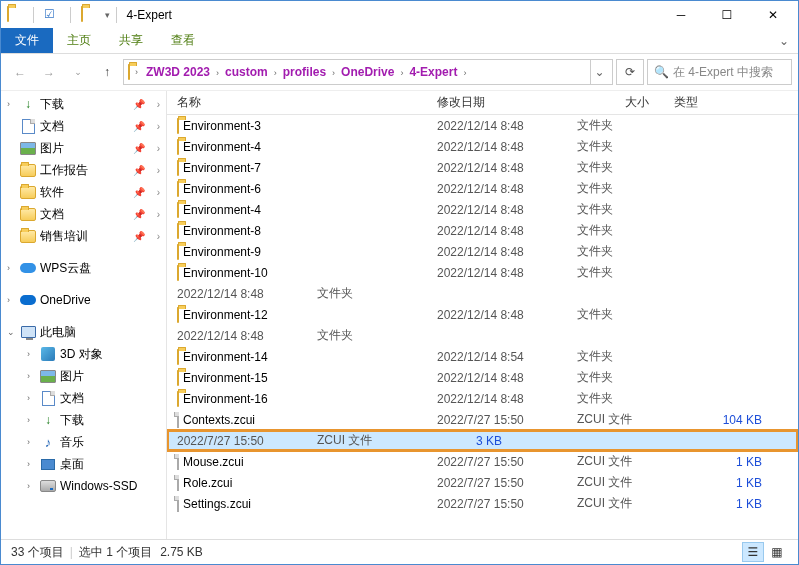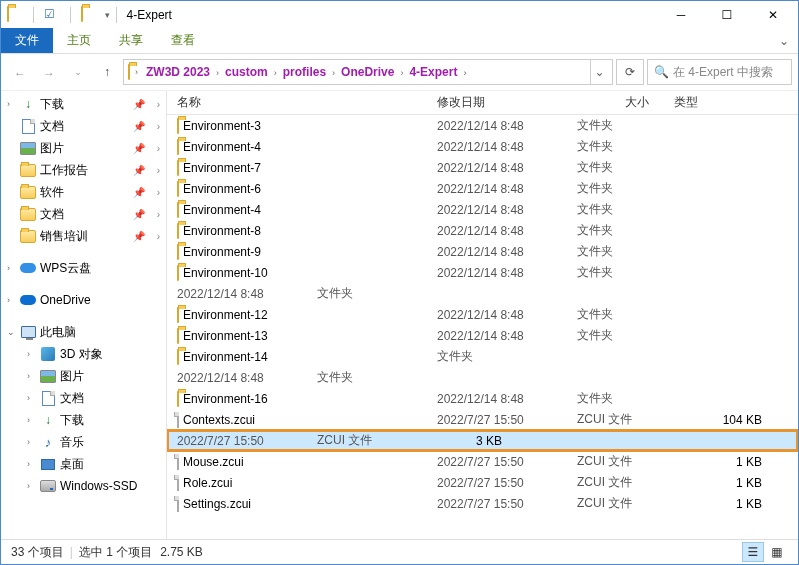--- a/index.html
+++ b/index.html
@@ -53,21 +53,21 @@
 .col-date { width: 140px; }
 .col-type { width: 112px; }
 .col-size { width: 97px; justify-content: flex-end; padding-right: 14px; }
 .list-body { flex: 1; overflow-y: auto; }
 .frow { height: 21px; display: flex; align-items: center; }
 .frow.selected { background: #cce8ff; }
 .frow.highlighted { outline: 3px solid #e8952f; outline-offset: -2px; }
 .frow .fcell { display: flex; align-items: center; }
 .frow .fcell.col-name { padding-left: 10px; gap: 4px; }
 .frow .fcell.col-date, .frow .fcell.col-type { padding-left: 10px; color: #555; }
-.frow .fcell.col-size { justify-content: flex-end; padding-right: 14px; color: #000000; }
+.frow .fcell.col-size { justify-content: flex-end; padding-right: 14px; color: #1d4ed8; }
 
 
 .statusbar { height: 25px; border-top: 1px solid #ddd; display: flex; align-items: center; padding: 0 10px; font-size: 12px; color: #333; background: #fff; }
 .statusbar .sep { margin: 0 6px; color: #ccc; }
 .statusbar .viewbtns { margin-left: auto; display: flex; gap: 2px; }
 .statusbar .vbtn { width: 22px; height: 20px; display: flex; align-items: center; justify-content: center; }
 .statusbar .vbtn.active { background: #cce8ff; border: 1px solid #99c9ee; }
 
 
 .folder-icon { width: 16px; height: 13px; background: linear-gradient(#ffe9a6,#f7cd5a); border: 1px solid #dba82f; border-radius: 1px 2px 2px 2px; position: relative; }
@@ -360,37 +360,38 @@
         <div class="frow">
           <div class="fcell col-name">
             <span class="sicon"><span class="folder-icon"></span></span>
             <span>Environment-12</span>
           </div>
           <div class="fcell col-date">2022/12/14 8:48</div>
           <div class="fcell col-type">文件夹</div>
           <div class="fcell col-size"></div>
         </div>
         <div class="frow">
-          <div class="fcell col-name">
-            <span class="sicon"><span class="folder-icon"></span></span>
-            <span>Environment-13</span>
-          </div>
           <div class="fcell col-date">2022/12/14 8:48</div>
           <div class="fcell col-type">文件夹</div>
           <div class="fcell col-size"></div>
         </div>
         <div class="frow">
           <div class="fcell col-name">
             <span class="sicon"><span class="folder-icon"></span></span>
             <span>Environment-14</span>
           </div>
-          <div class="fcell col-type">文件夹</div>
-          <div class="fcell col-size"></div>
-        </div>
-        <div class="frow">
+          <div class="fcell col-date">2022/12/14 8:54</div>
+          <div class="fcell col-type">文件夹</div>
+          <div class="fcell col-size"></div>
+        </div>
+        <div class="frow">
+          <div class="fcell col-name">
+            <span class="sicon"><span class="folder-icon"></span></span>
+            <span>Environment-15</span>
+          </div>
           <div class="fcell col-date">2022/12/14 8:48</div>
           <div class="fcell col-type">文件夹</div>
           <div class="fcell col-size"></div>
         </div>
         <div class="frow">
           <div class="fcell col-name">
             <span class="sicon"><span class="folder-icon"></span></span>
             <span>Environment-16</span>
           </div>
           <div class="fcell col-date">2022/12/14 8:48</div>

